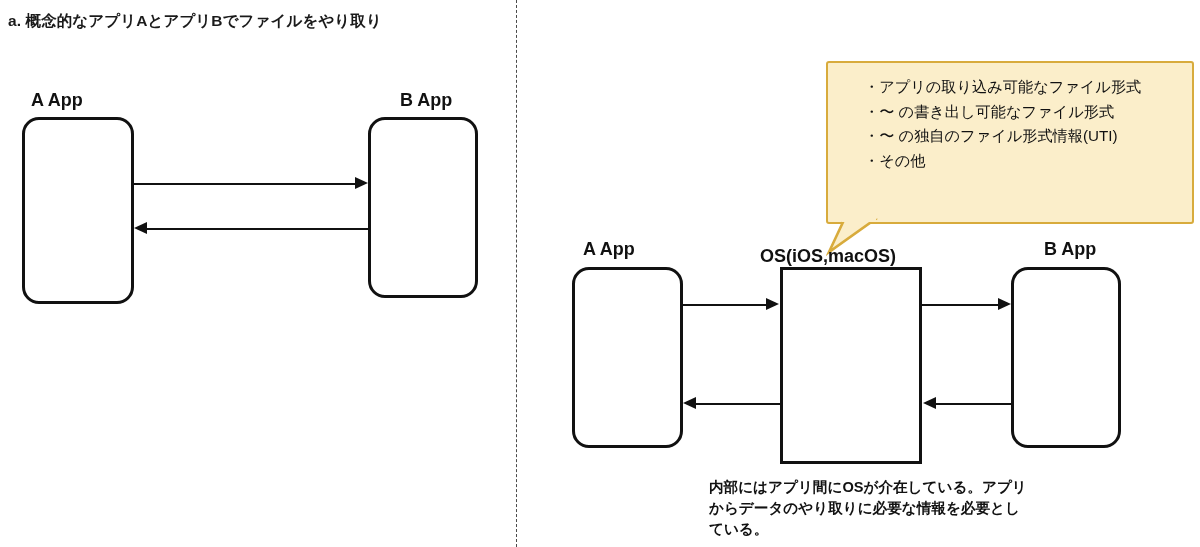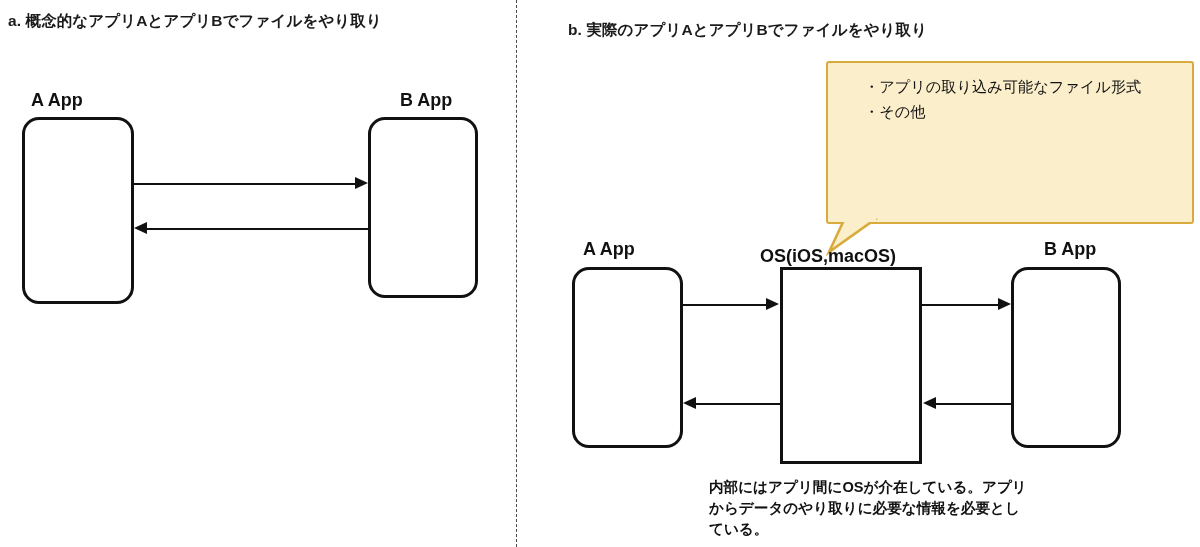--- a/index.html
+++ b/index.html
@@ -138,25 +138,26 @@
 
   <div class="arrow-line" style="left:134px; top:183px; width:222px;"></div>
   <div class="arrow-head right" style="left:355px; top:177px;"></div>
 
   <div class="arrow-line" style="left:147px; top:228px; width:222px;"></div>
   <div class="arrow-head left" style="left:134px; top:222px;"></div>
 
 
   <div class="divider" style="left:516px; top:0px; height:547px;"></div>
 
-  <div class="section-title abs" style="left:568px; top:21px;">b. 実際のアプリAとアプリBでファイルをやり取り</div>
 
   <div class="callout" style="left:826px; top:61px; width:368px; height:163px;padding-left:36px;">
     <ul class="callout-list">
       <li>・アプリの取り込み可能なファイル形式</li>
+      <li>・〜 の書き出し可能なファイル形式</li>
+      <li>・〜 の独自のファイル形式情報(UTI)</li>
       <li>・その他</li>
     </ul>
   </div>
 
   <svg class="callout-tail" style="left:826px; top:218px; width:70px; height:36px;" viewBox="0 0 70 36" width="70" height="36">
     <path d="M 18 2 L 48 2 L 3 34 Z" fill="#fbeeca" stroke="#d8ab3c" stroke-width="2.6" stroke-linejoin="miter"></path>
     <path d="M 16 2 L 50 2" stroke="#fbeeca" stroke-width="4"></path>
   </svg>
 
   <div class="box-label" style="left:583px; top:240px;">A App</div>

